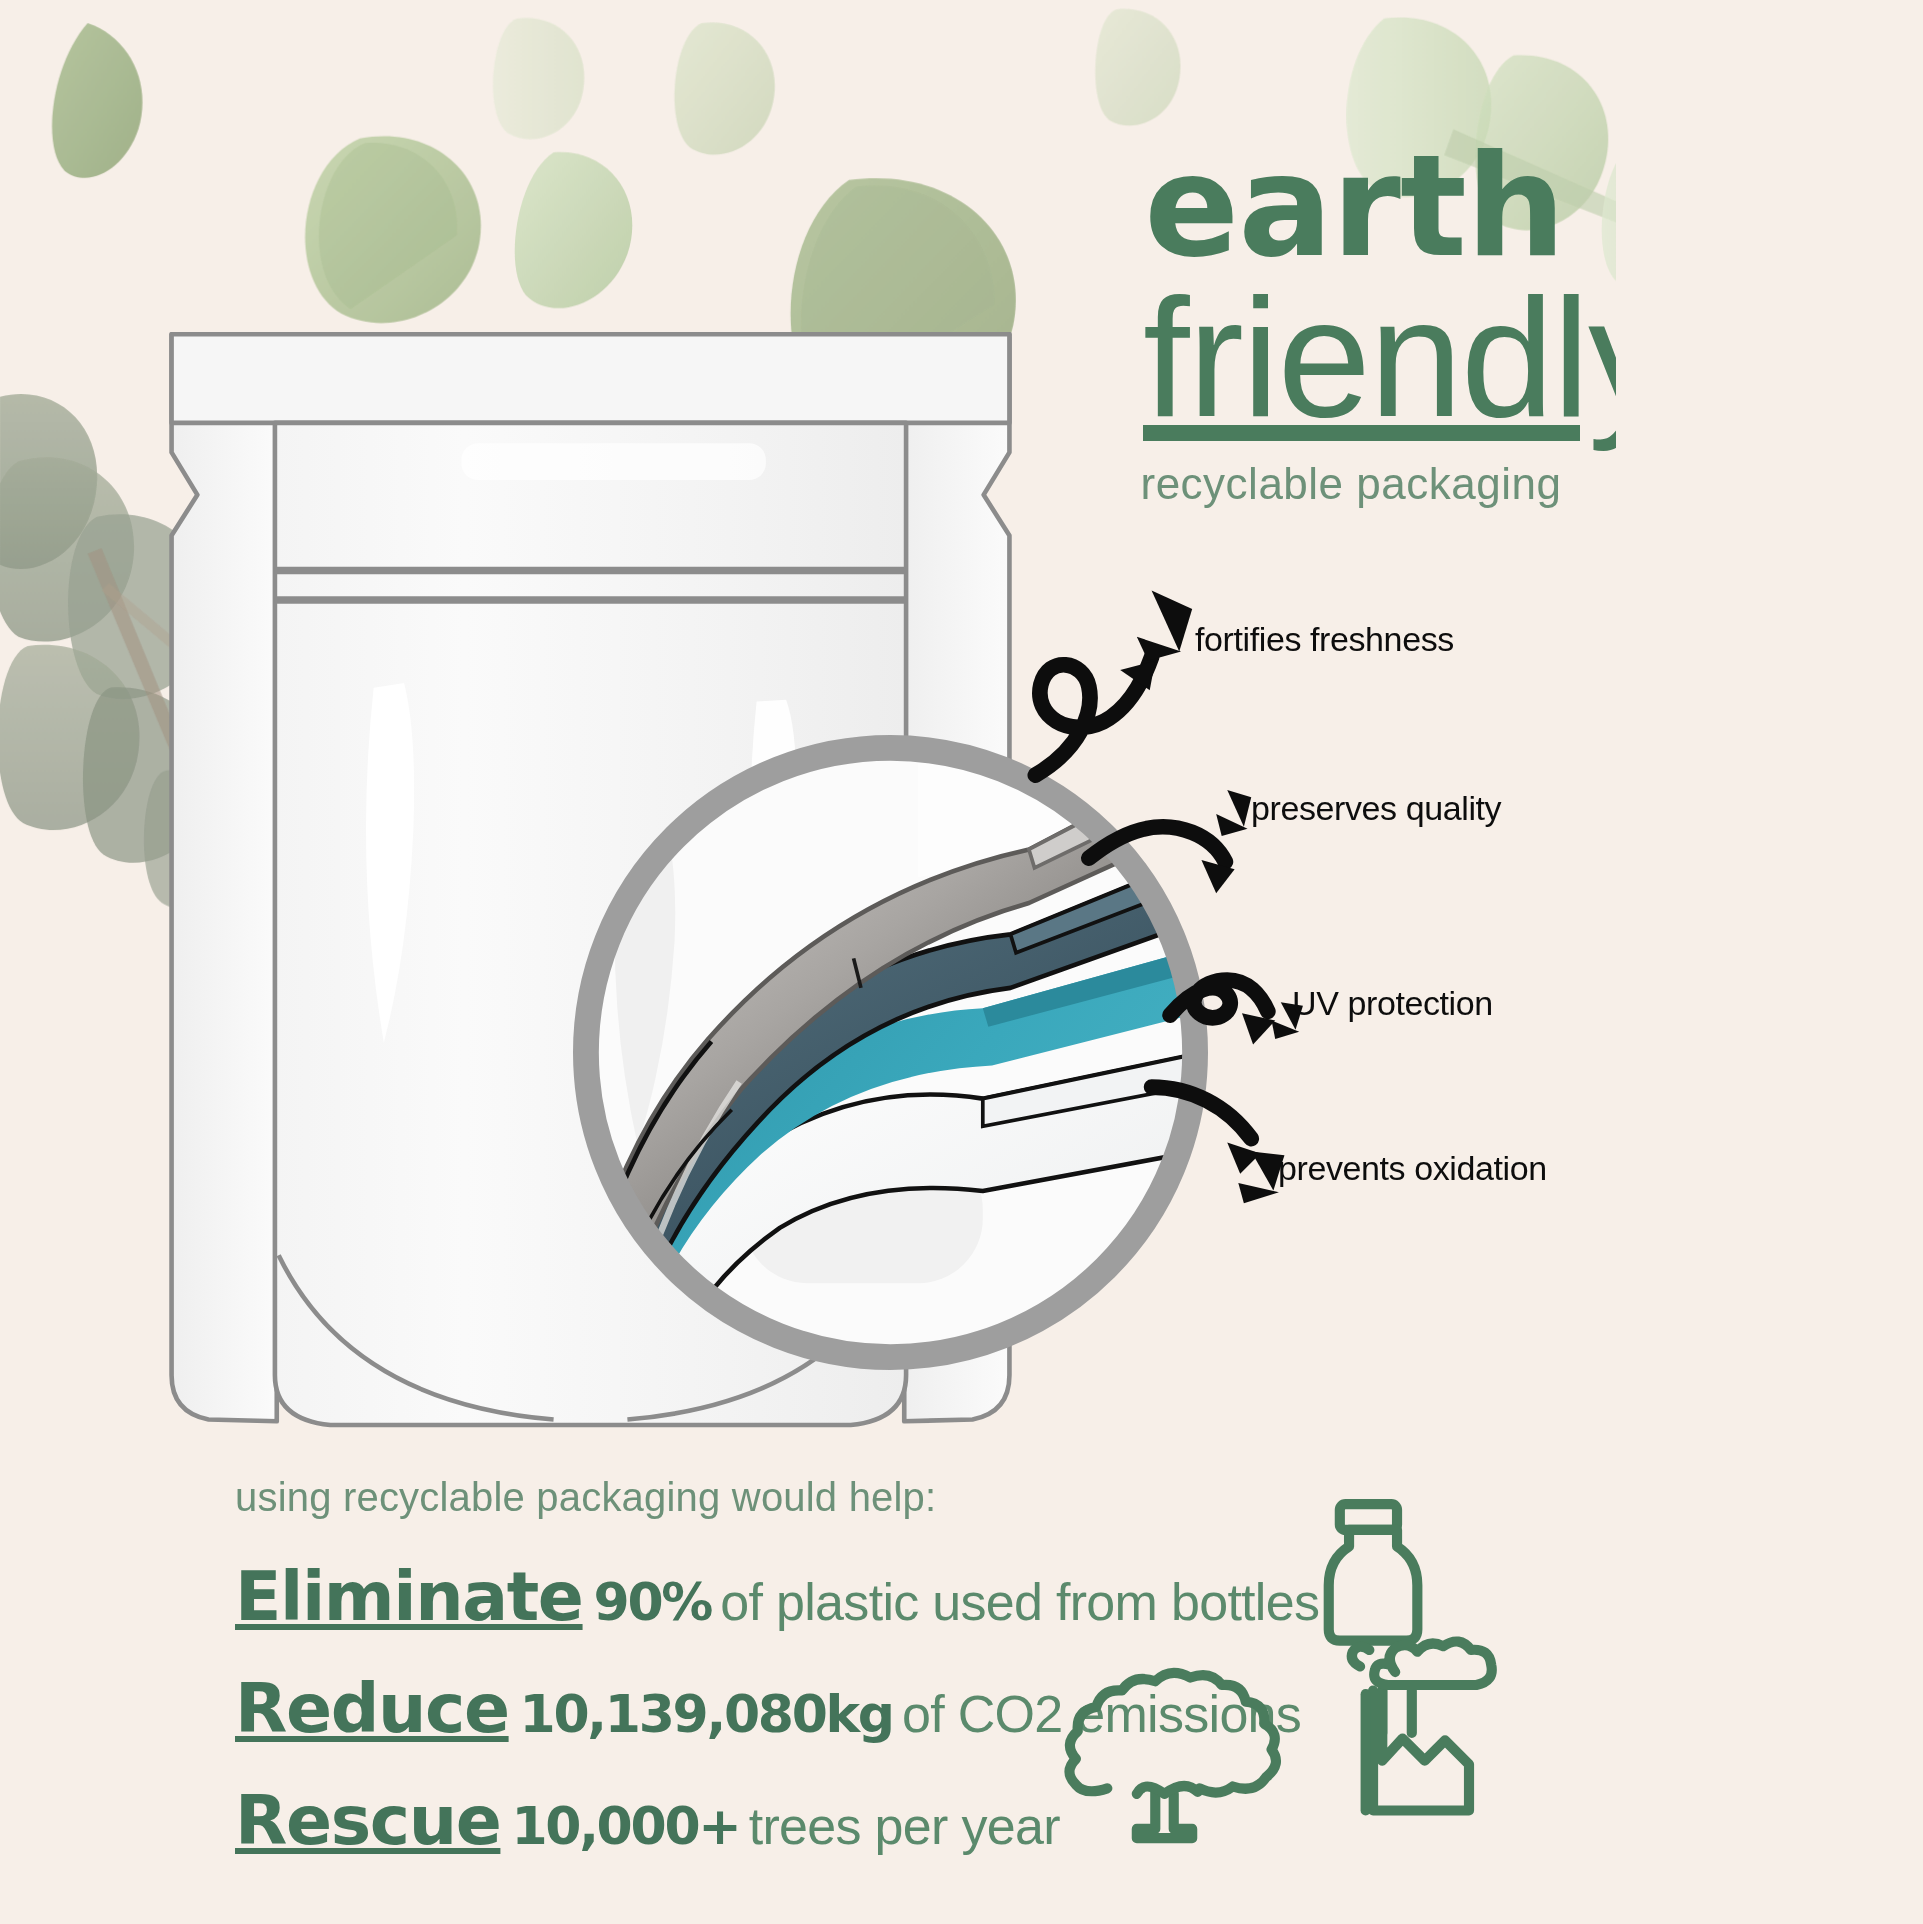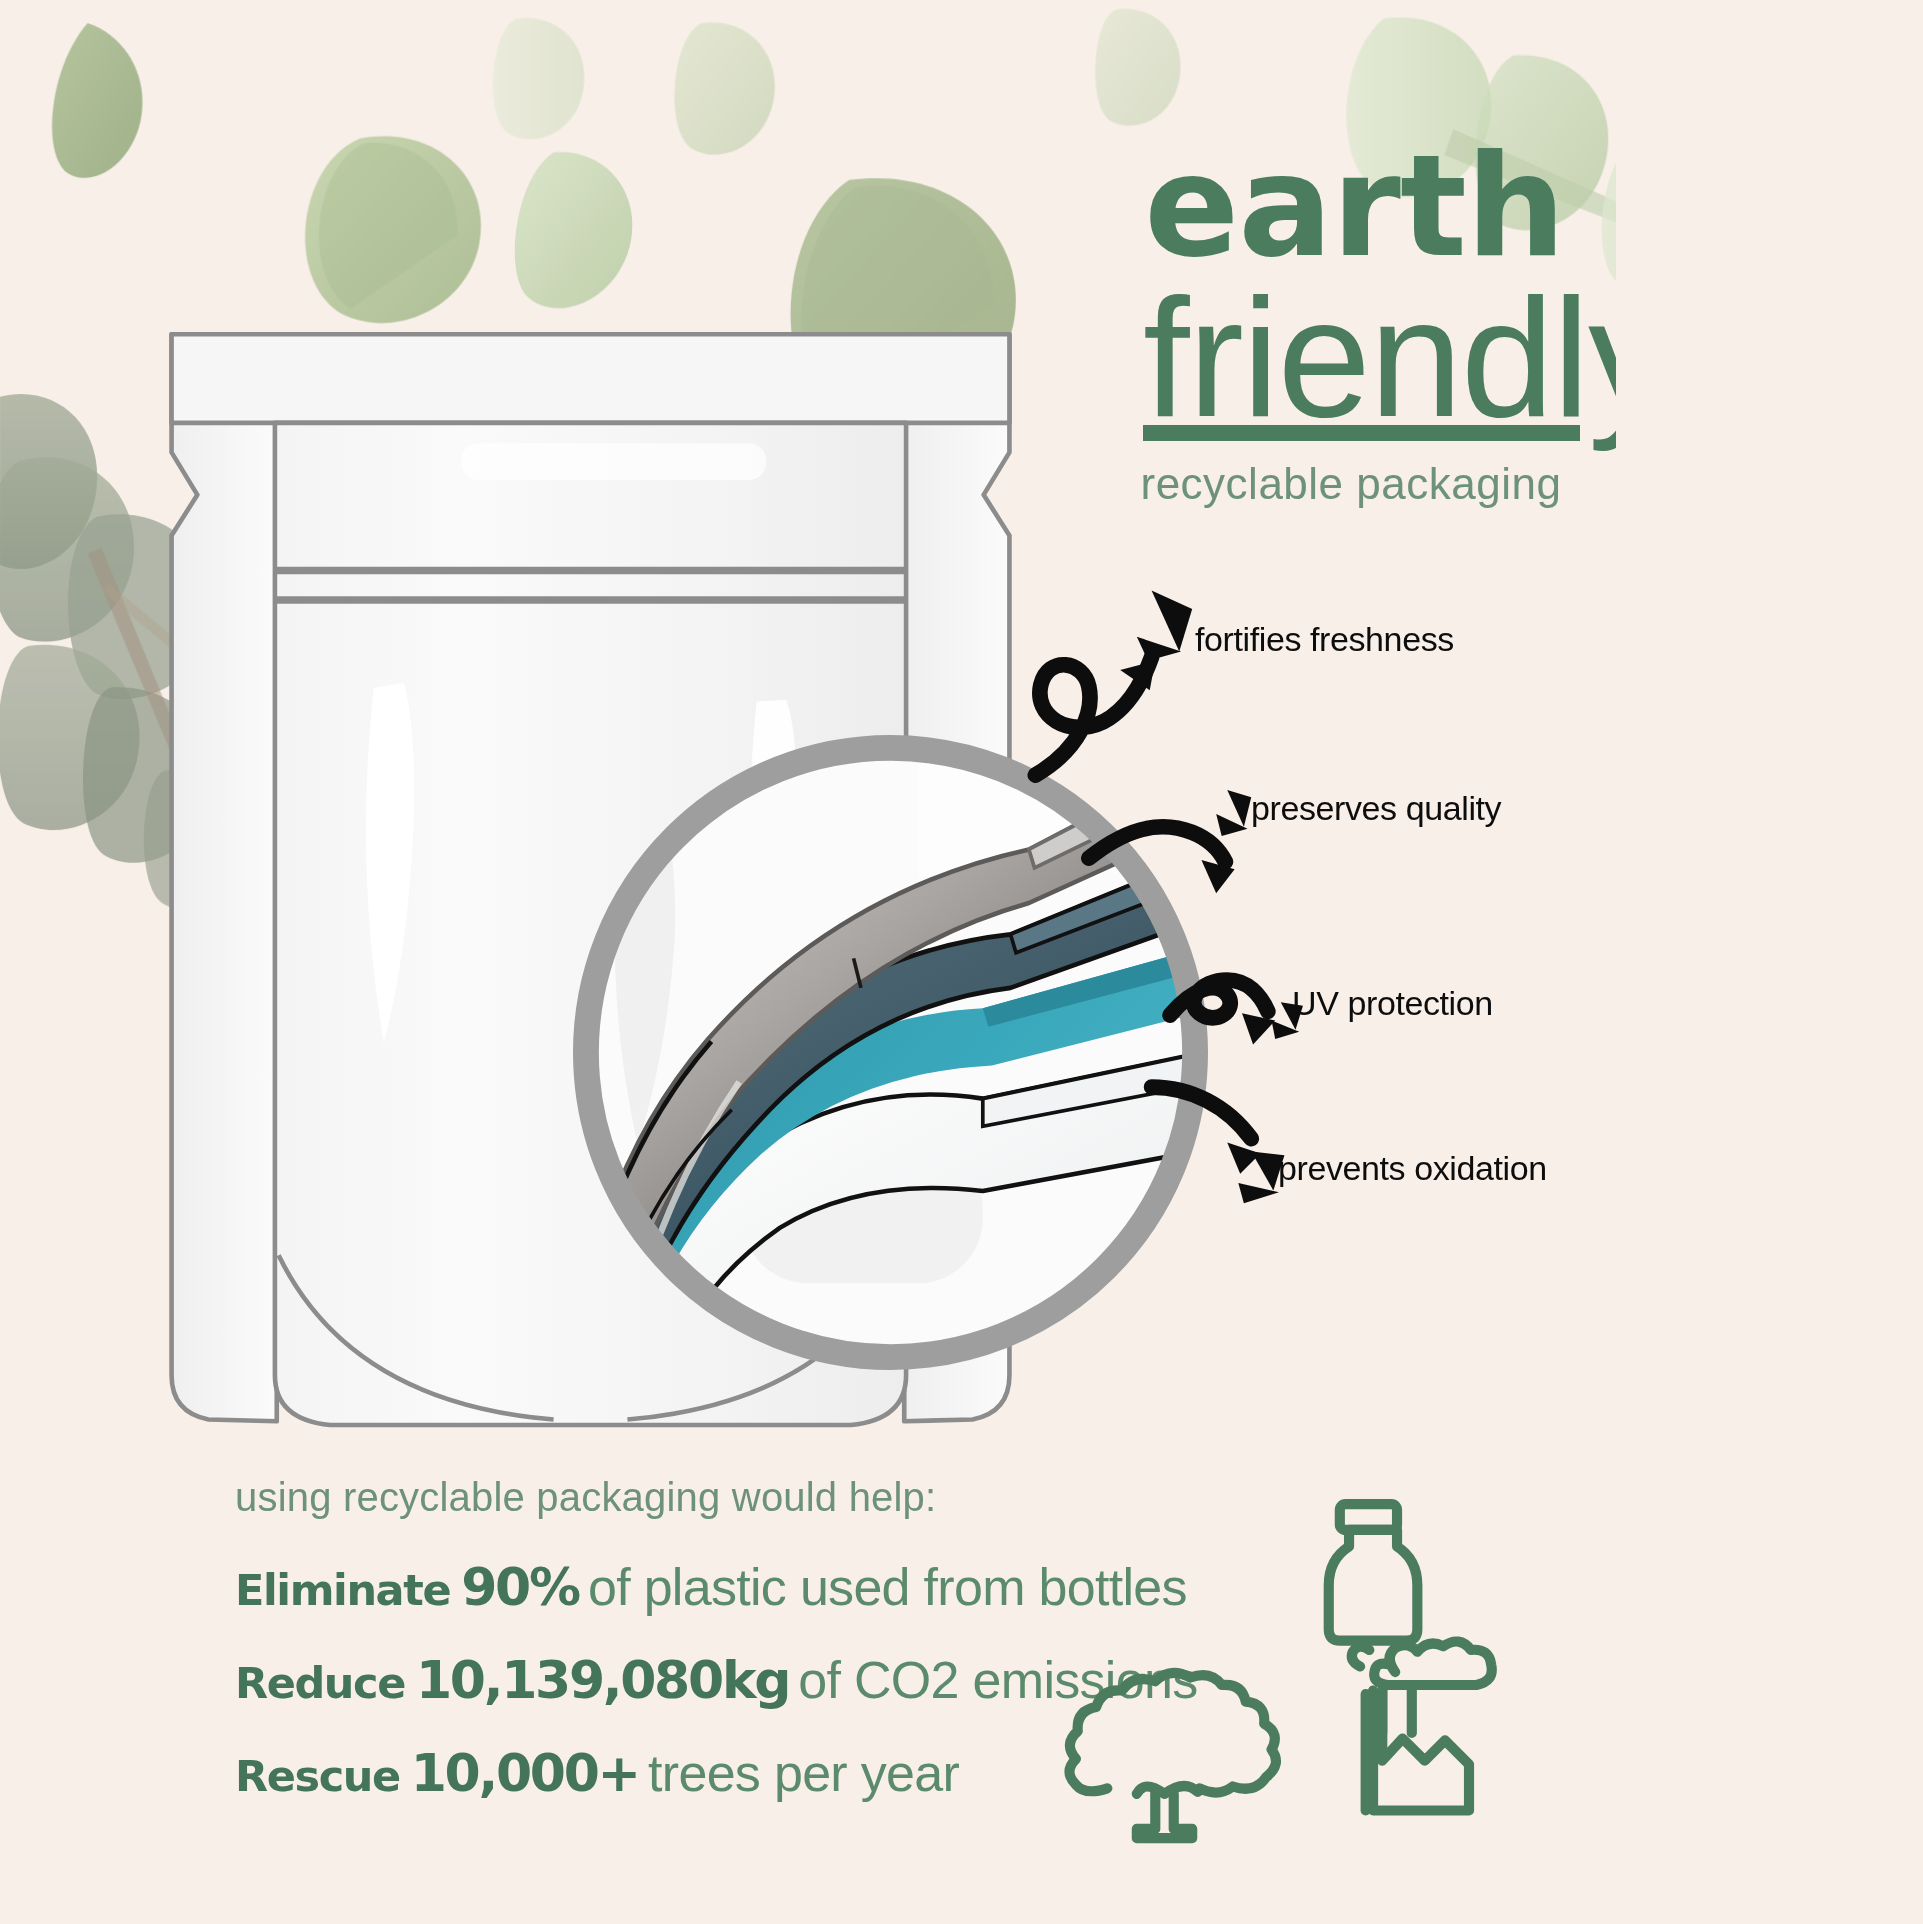--- a/index.html
+++ b/index.html
@@ -122,23 +122,24 @@
     letter-spacing: 0.2px;
   }
   .stat-row {
     display: block;
     margin-bottom: 33px;
     white-space: nowrap;
   }
   .stat-verb {
     font-family: "DejaVu Sans", sans-serif;
     font-weight: 700;
-    font-size: 43px;
+    font-size: 68px;
     color: #44745a;
     letter-spacing: -1.4px;
+    text-decoration: underline;
   }
   .stat-num {
     font-family: "DejaVu Sans", sans-serif;
     font-weight: 700;
     font-size: 52px;
     color: #44745a;
     letter-spacing: -2.3px;
     margin-left: 11px;
   }
   .stat-tail {

